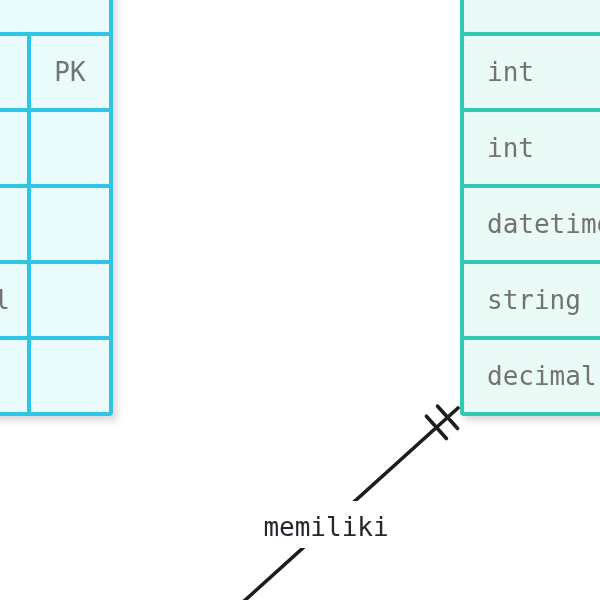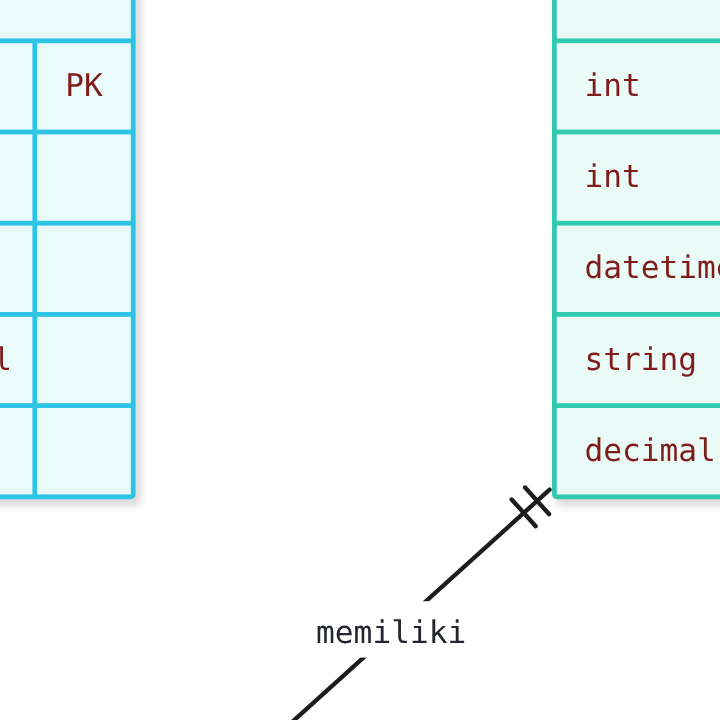--- a/index.html
+++ b/index.html
@@ -7,21 +7,21 @@
     padding: 0;
     background: #ffffff;
   }
   .canvas {
     position: relative;
     width: 600px;
     height: 600px;
     overflow: hidden;
     background: #ffffff;
     font-family: "DejaVu Sans Mono", monospace;
-    color: #7f1d1d;
+    color: #737373;
   }
   
   .entity {
     position: absolute;
     display: grid;
     gap: 4px;
     padding: 4px;
     border-radius: 4px;
     box-sizing: border-box;
     box-shadow: 4px 5px 6px rgba(125, 108, 120, 0.25);

